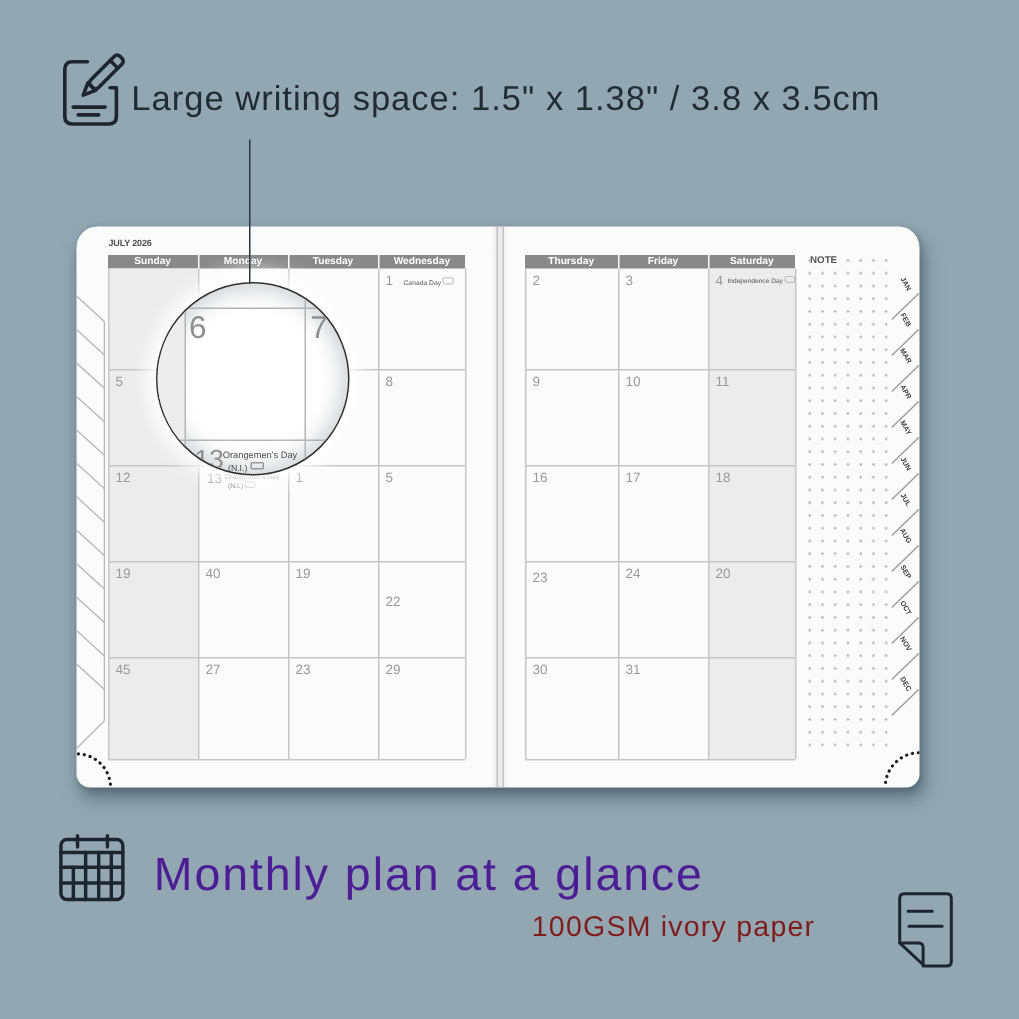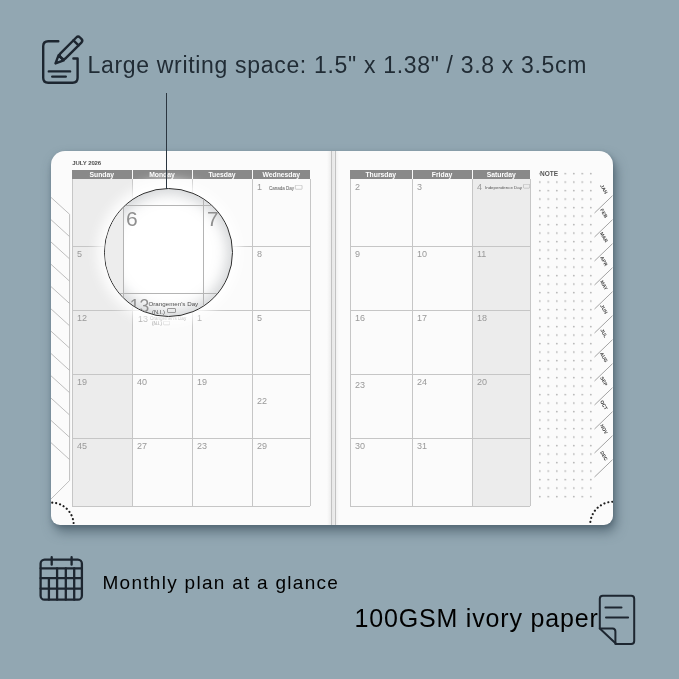--- a/index.html
+++ b/index.html
@@ -206,23 +206,23 @@
 <svg class="abs" style="left:37px;top:552px" width="50" height="52" viewBox="0 0 50 52">
   <g fill="none" stroke="#1d2630" stroke-width="2.3" stroke-linecap="round">
     <rect x="3.6" y="7.6" width="41.3" height="40.1" rx="4"></rect>
     <path d="M14.7 5.2 V12.7 M34.6 5.2 V12.7"></path>
     <path d="M3.6 16.3 H44.9"></path>
     <path d="M3.6 26.2 H44.9 M3.6 36.6 H44.9"></path>
     <path d="M20.1 16.3 V47.7 M28.8 16.3 V47.7 M37.2 16.3 V47.7 M11.9 26.2 V47.7"></path>
   </g>
 </svg>
 
-<div class="abs" style="left:102.5px;top:570.5px;font-size:19px;line-height:23px;letter-spacing:1.28px;color:#000000;white-space:nowrap">Monthly plan at a glance</div>
-
-<div class="abs" style="left:354.5px;top:606.7px;font-size:25px;line-height:23px;letter-spacing:0.82px;color:#000000;white-space:nowrap">100GSM ivory paper</div>
+<div class="abs" style="left:102.5px;top:570.5px;font-size:31px;line-height:23px;letter-spacing:1.28px;color:#4c1d95;white-space:nowrap">Monthly plan at a glance</div>
+
+<div class="abs" style="left:354.5px;top:606.7px;font-size:19px;line-height:23px;letter-spacing:0.82px;color:#7f1d1d;white-space:nowrap">100GSM ivory paper</div>
 
 <svg class="abs" style="left:596px;top:592px" width="42" height="56" viewBox="0 0 42 56">
   <g fill="none" stroke="#1d2630" stroke-width="2" stroke-linecap="round" stroke-linejoin="round">
     <path d="M6.8 3.8 H35.2 Q38.2 3.8 38.2 6.8 V49 Q38.2 52 35.2 52 H20.3 L3.8 36.6 V6.8 Q3.8 3.8 6.8 3.8 Z"></path>
     <path d="M3.8 36.6 H16.6 Q19.4 36.8 19.4 39.6 V52"></path>
     <path d="M9.4 15.5 H25.5 M10 25.5 H32.1"></path>
   </g>
 </svg>
 
 </div>

